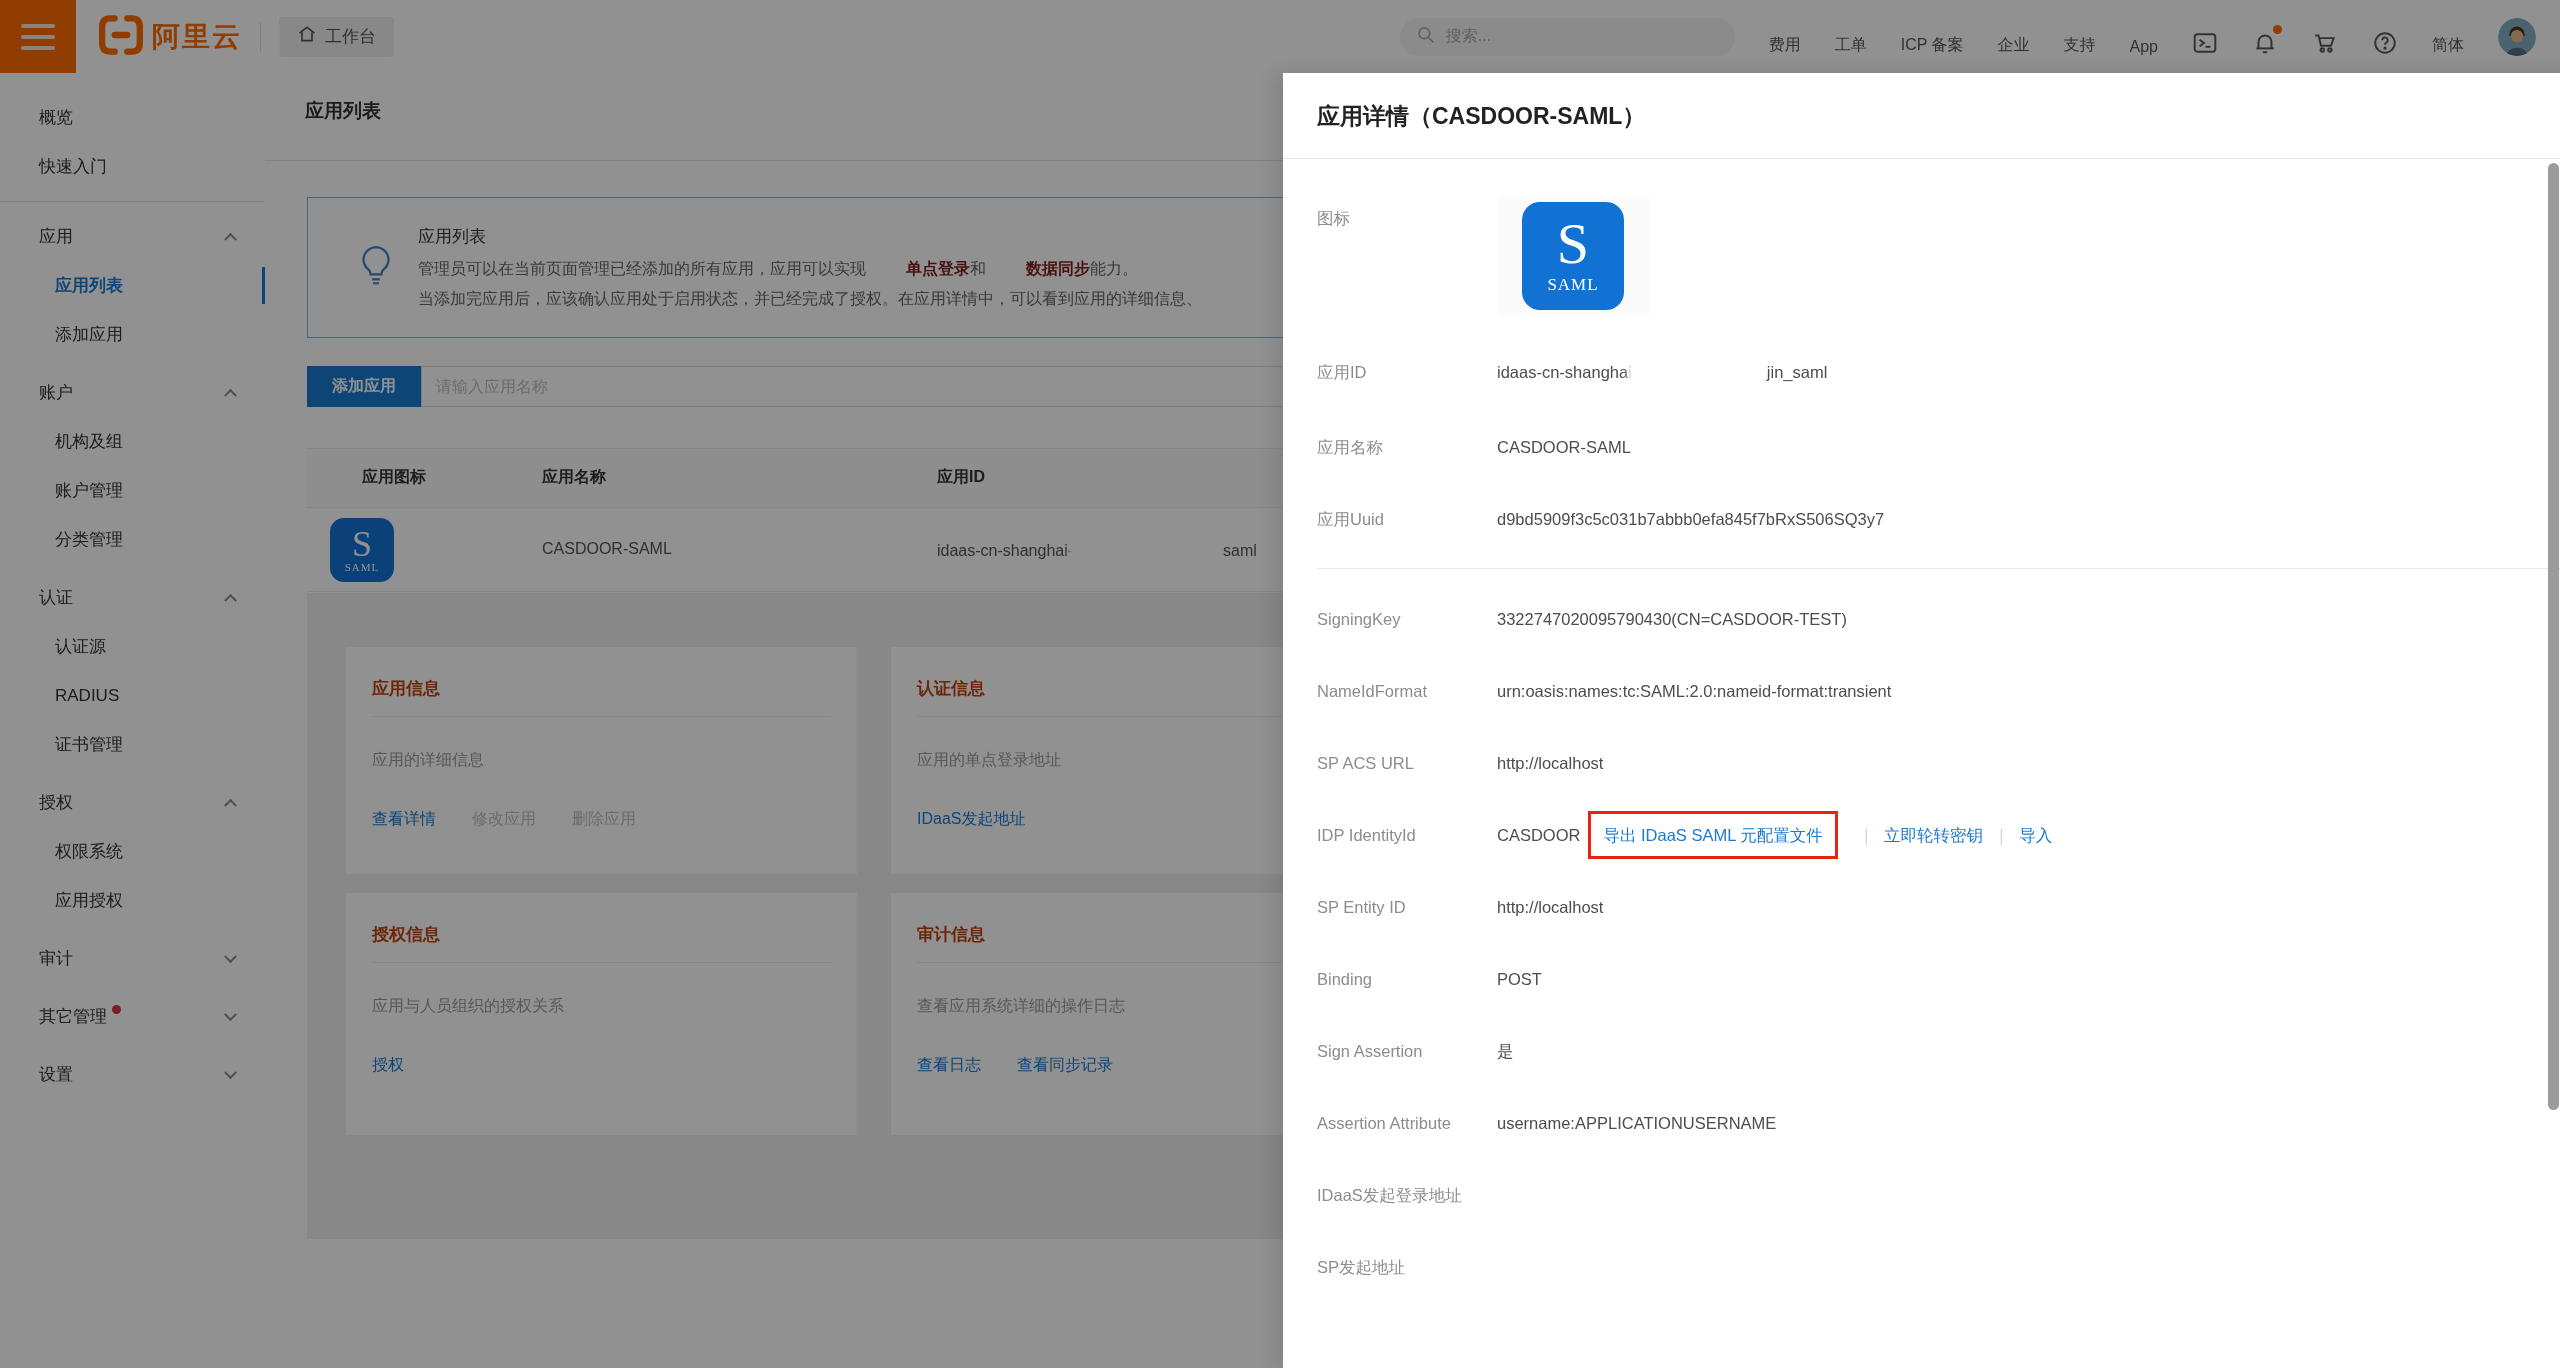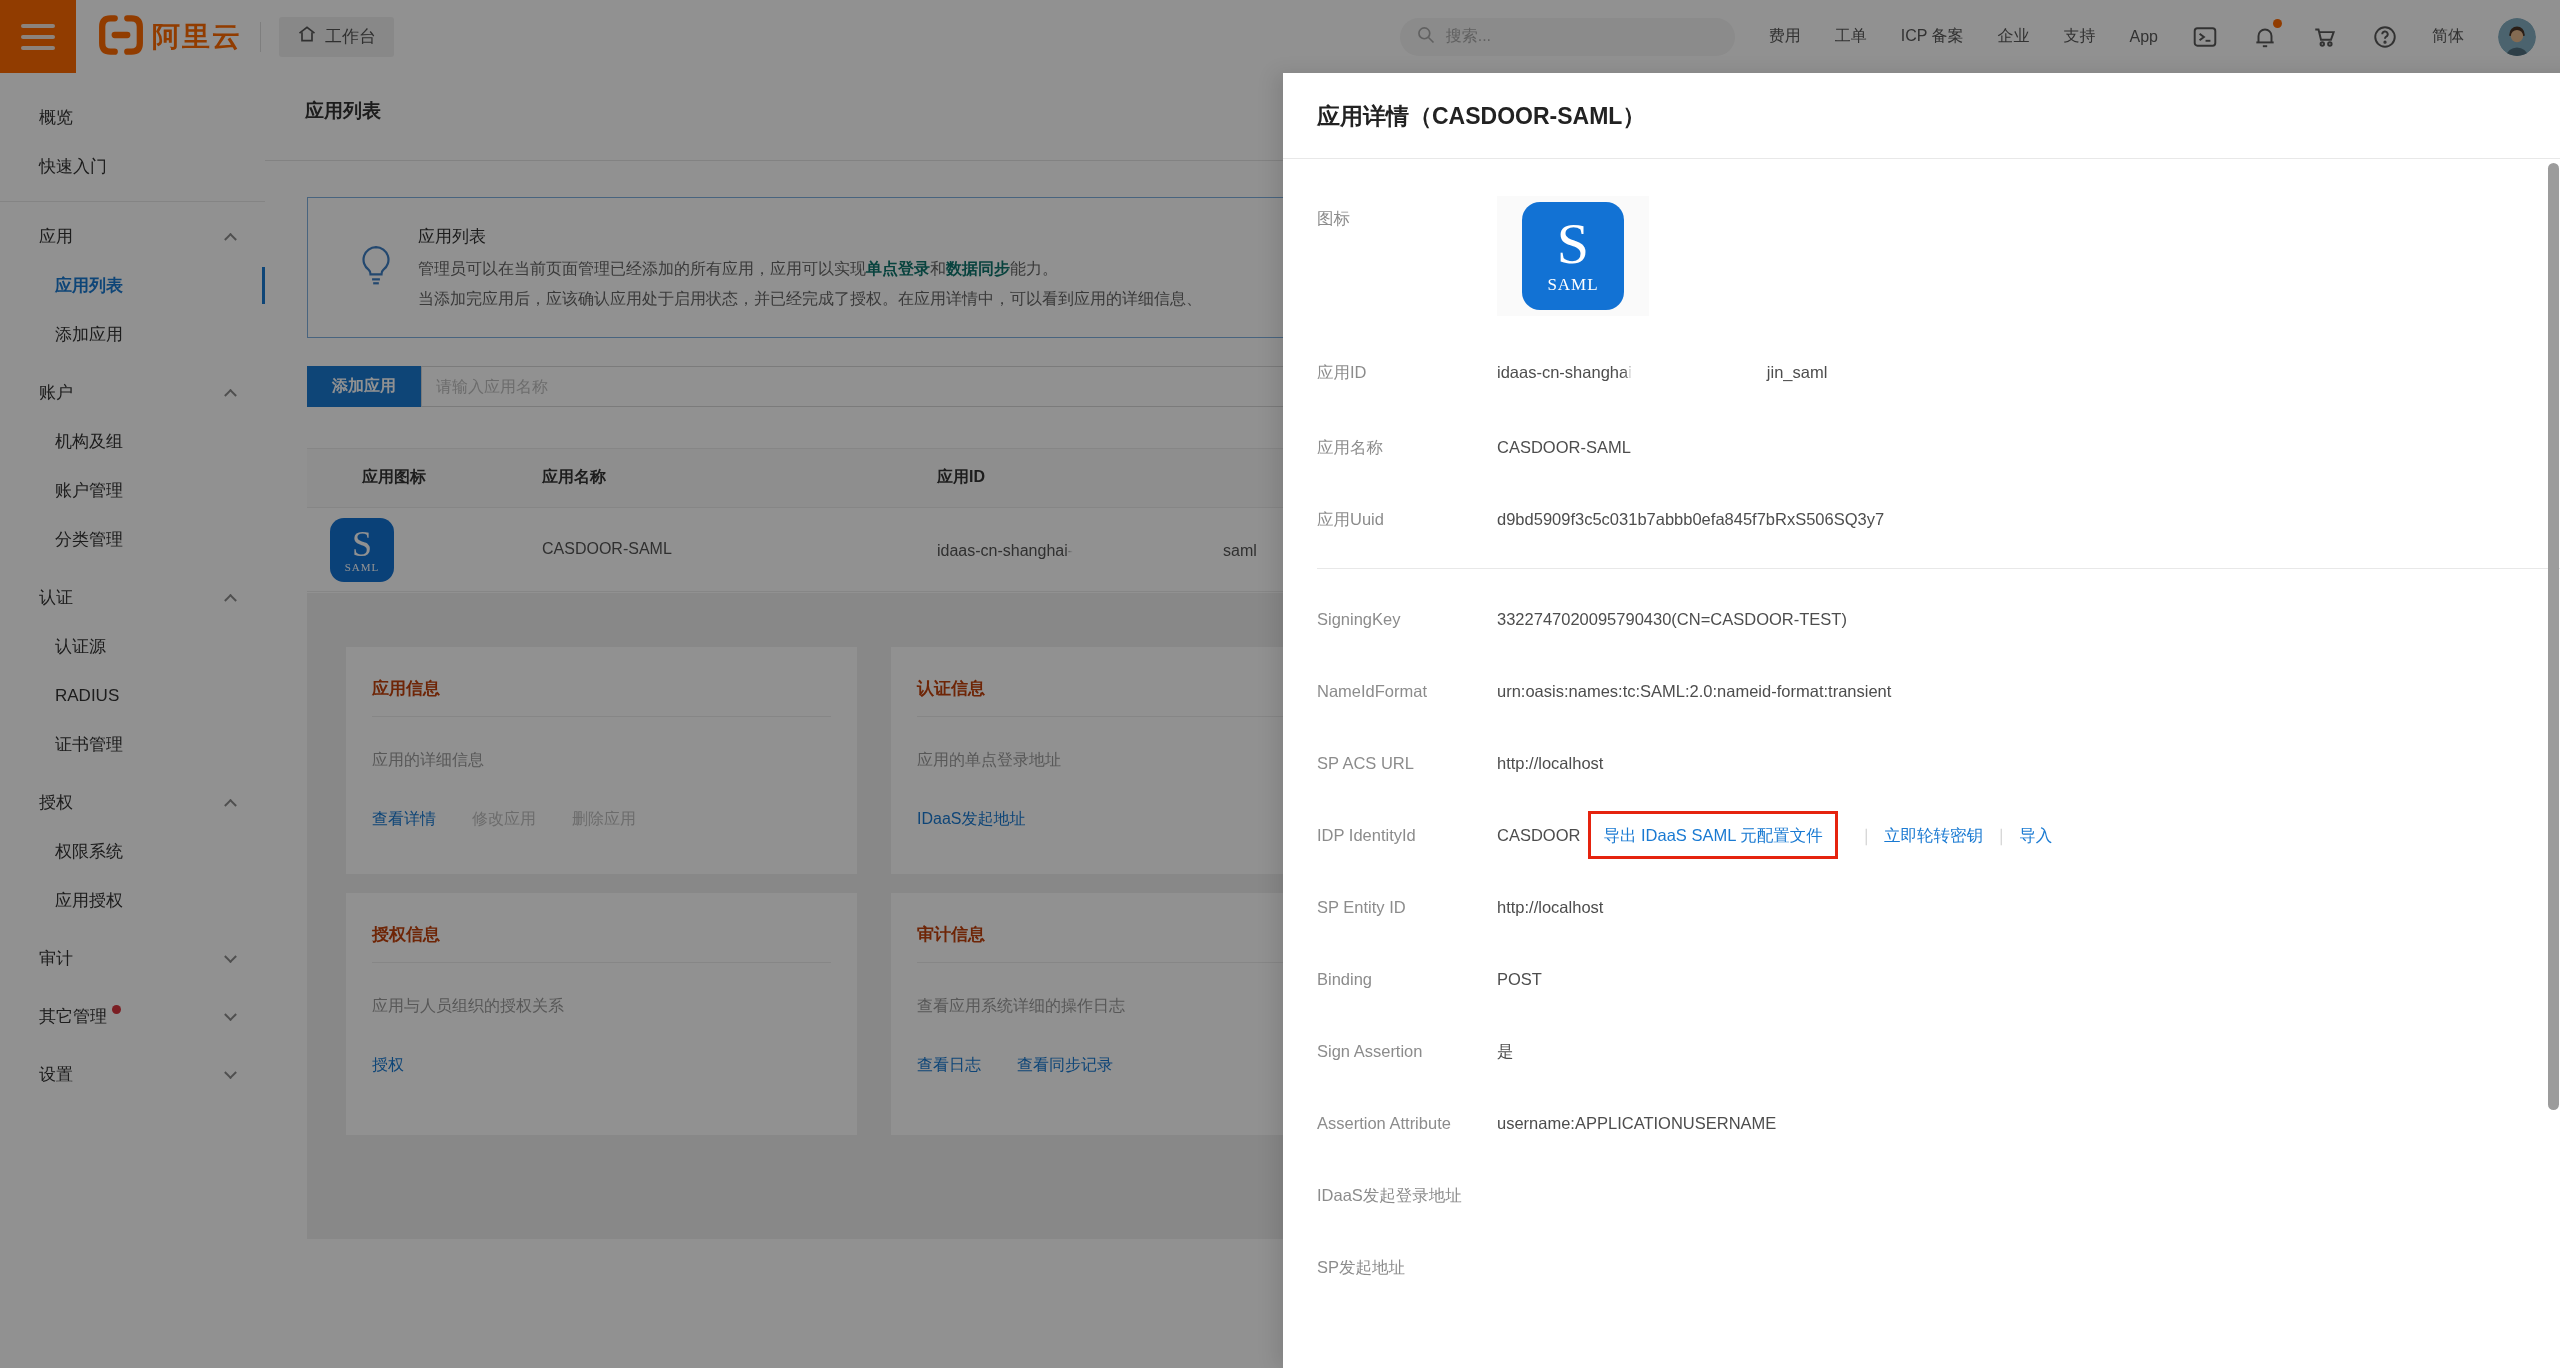--- a/index.html
+++ b/index.html
@@ -8,21 +8,21 @@
   .stage{position:relative;width:2560px;height:1368px;overflow:hidden;background:#fff;}
 
   
   .topbar{position:absolute;left:0;top:0;width:2560px;height:73px;background:#fff;display:flex;align-items:center;z-index:1;}
   .burger{width:76px;height:73px;background:#ff6a00;display:flex;flex-direction:column;justify-content:center;align-items:center;gap:7px;flex:none;}
   .burger i{display:block;width:34px;height:4px;background:#f6e7dc;border-radius:2px;}
   .logo{display:flex;align-items:center;gap:8px;margin-left:22px;flex:none;}
   .logo-text{color:#ff6a00;font-size:28px;font-weight:700;letter-spacing:2px;}
   .tb-sep{width:1px;height:30px;background:#ddd;margin:0 18px;flex:none;}
   .wb-chip{display:flex;align-items:center;gap:8px;background:#f0f0f0;border-radius:3px;height:40px;padding:0 18px;color:#555;font-size:17px;flex:none;cursor:pointer;}
-  .tb-right{margin-left:auto;display:flex;align-items:center;gap:34px;padding-right:24px;}
+  .tb-right{margin-left:auto;display:flex;align-items:flex-end;gap:34px;padding-right:24px;}
   .search-pill{width:335px;height:38px;background:#f4f4f4;border-radius:19px;display:flex;align-items:center;gap:10px;padding:0 16px;color:#aaa;font-size:16px;}
   .tb-item{color:#595959;font-size:16px;white-space:nowrap;cursor:pointer;}
   .tb-ic{position:relative;display:flex;align-items:center;cursor:pointer;color:#595959;}
   .tb-dot{position:absolute;right:-4px;top:-5px;width:9px;height:9px;border-radius:50%;background:#ff6a00;}
   .avatar{width:38px;height:38px;border-radius:50%;overflow:hidden;flex:none;cursor:pointer;}
 
   
   .sidebar{position:absolute;left:0;top:73px;width:265px;height:1295px;background:#fff;z-index:1;padding-top:20px;}
   .side-item{position:relative;height:49px;display:flex;align-items:center;font-size:17px;color:#333;cursor:pointer;padding-left:39px;}
   .side-item.sub{padding-left:55px;}
@@ -36,21 +36,21 @@
   .red-dot{width:9px;height:9px;border-radius:50%;background:#d9363e;margin:-14px 0 0 5px;}
 
   
   .main{position:absolute;left:265px;top:73px;width:2295px;height:1295px;background:#fff;z-index:0;}
   .page-title{position:absolute;left:40px;top:25px;font-size:19px;font-weight:700;color:#333;}
   .head-div{position:absolute;left:0;top:87px;width:100%;height:1px;background:#e5e5e5;}
   .tip-box{position:absolute;left:42px;top:124px;width:1600px;height:141px;border:1px solid #7fb0e0;background:#fff;display:flex;align-items:center;}
   .tip-bulb{flex:none;margin:0 22px 0 48px;color:#3f7fc4;}
   .tip-txt{font-size:16px;color:#666;line-height:30px;white-space:nowrap;overflow:hidden;}
   .tip-title{font-size:17px;color:#333;margin-bottom:2px;}
-  .tip-txt b{color:#0f766e;}
+  .tip-txt b{color:#7f1d1d;margin-left:40px;}
   .btn-primary{position:absolute;left:42px;top:293px;width:114px;height:41px;background:#1a7ad2;color:#fff;font-size:16px;font-weight:700;border:none;display:flex;align-items:center;justify-content:center;cursor:pointer;}
   .name-input{position:absolute;left:156px;top:293px;width:1120px;height:41px;border:1px solid #d9d9d9;background:#fff;font-size:16px;color:#333;padding:0 14px;outline:none;}
   .name-input::placeholder{color:#bfbfbf;}
   .tbl-head{position:absolute;left:42px;top:375px;right:0;height:60px;background:#fafafa;border-top:1px solid #ececec;border-bottom:1px solid #ececec;}
   .tbl-head span{position:absolute;top:18px;font-size:16px;font-weight:700;color:#333;}
   .tbl-row{position:absolute;left:42px;top:436px;right:0;height:83px;background:#fff;border-bottom:1px solid #ececec;}
   .saml-ic{position:absolute;left:23px;top:9px;width:64px;height:64px;border-radius:14px;background:#1272d4;color:#fff;display:flex;flex-direction:column;align-items:center;justify-content:center;font-family:"Liberation Serif","DejaVu Serif",serif;}
   .saml-ic .s{font-size:36px;line-height:34px;}
   .saml-ic .c{font-size:11px;letter-spacing:1px;}
   .cell{position:absolute;top:31px;font-size:16px;color:#555;white-space:nowrap;}

